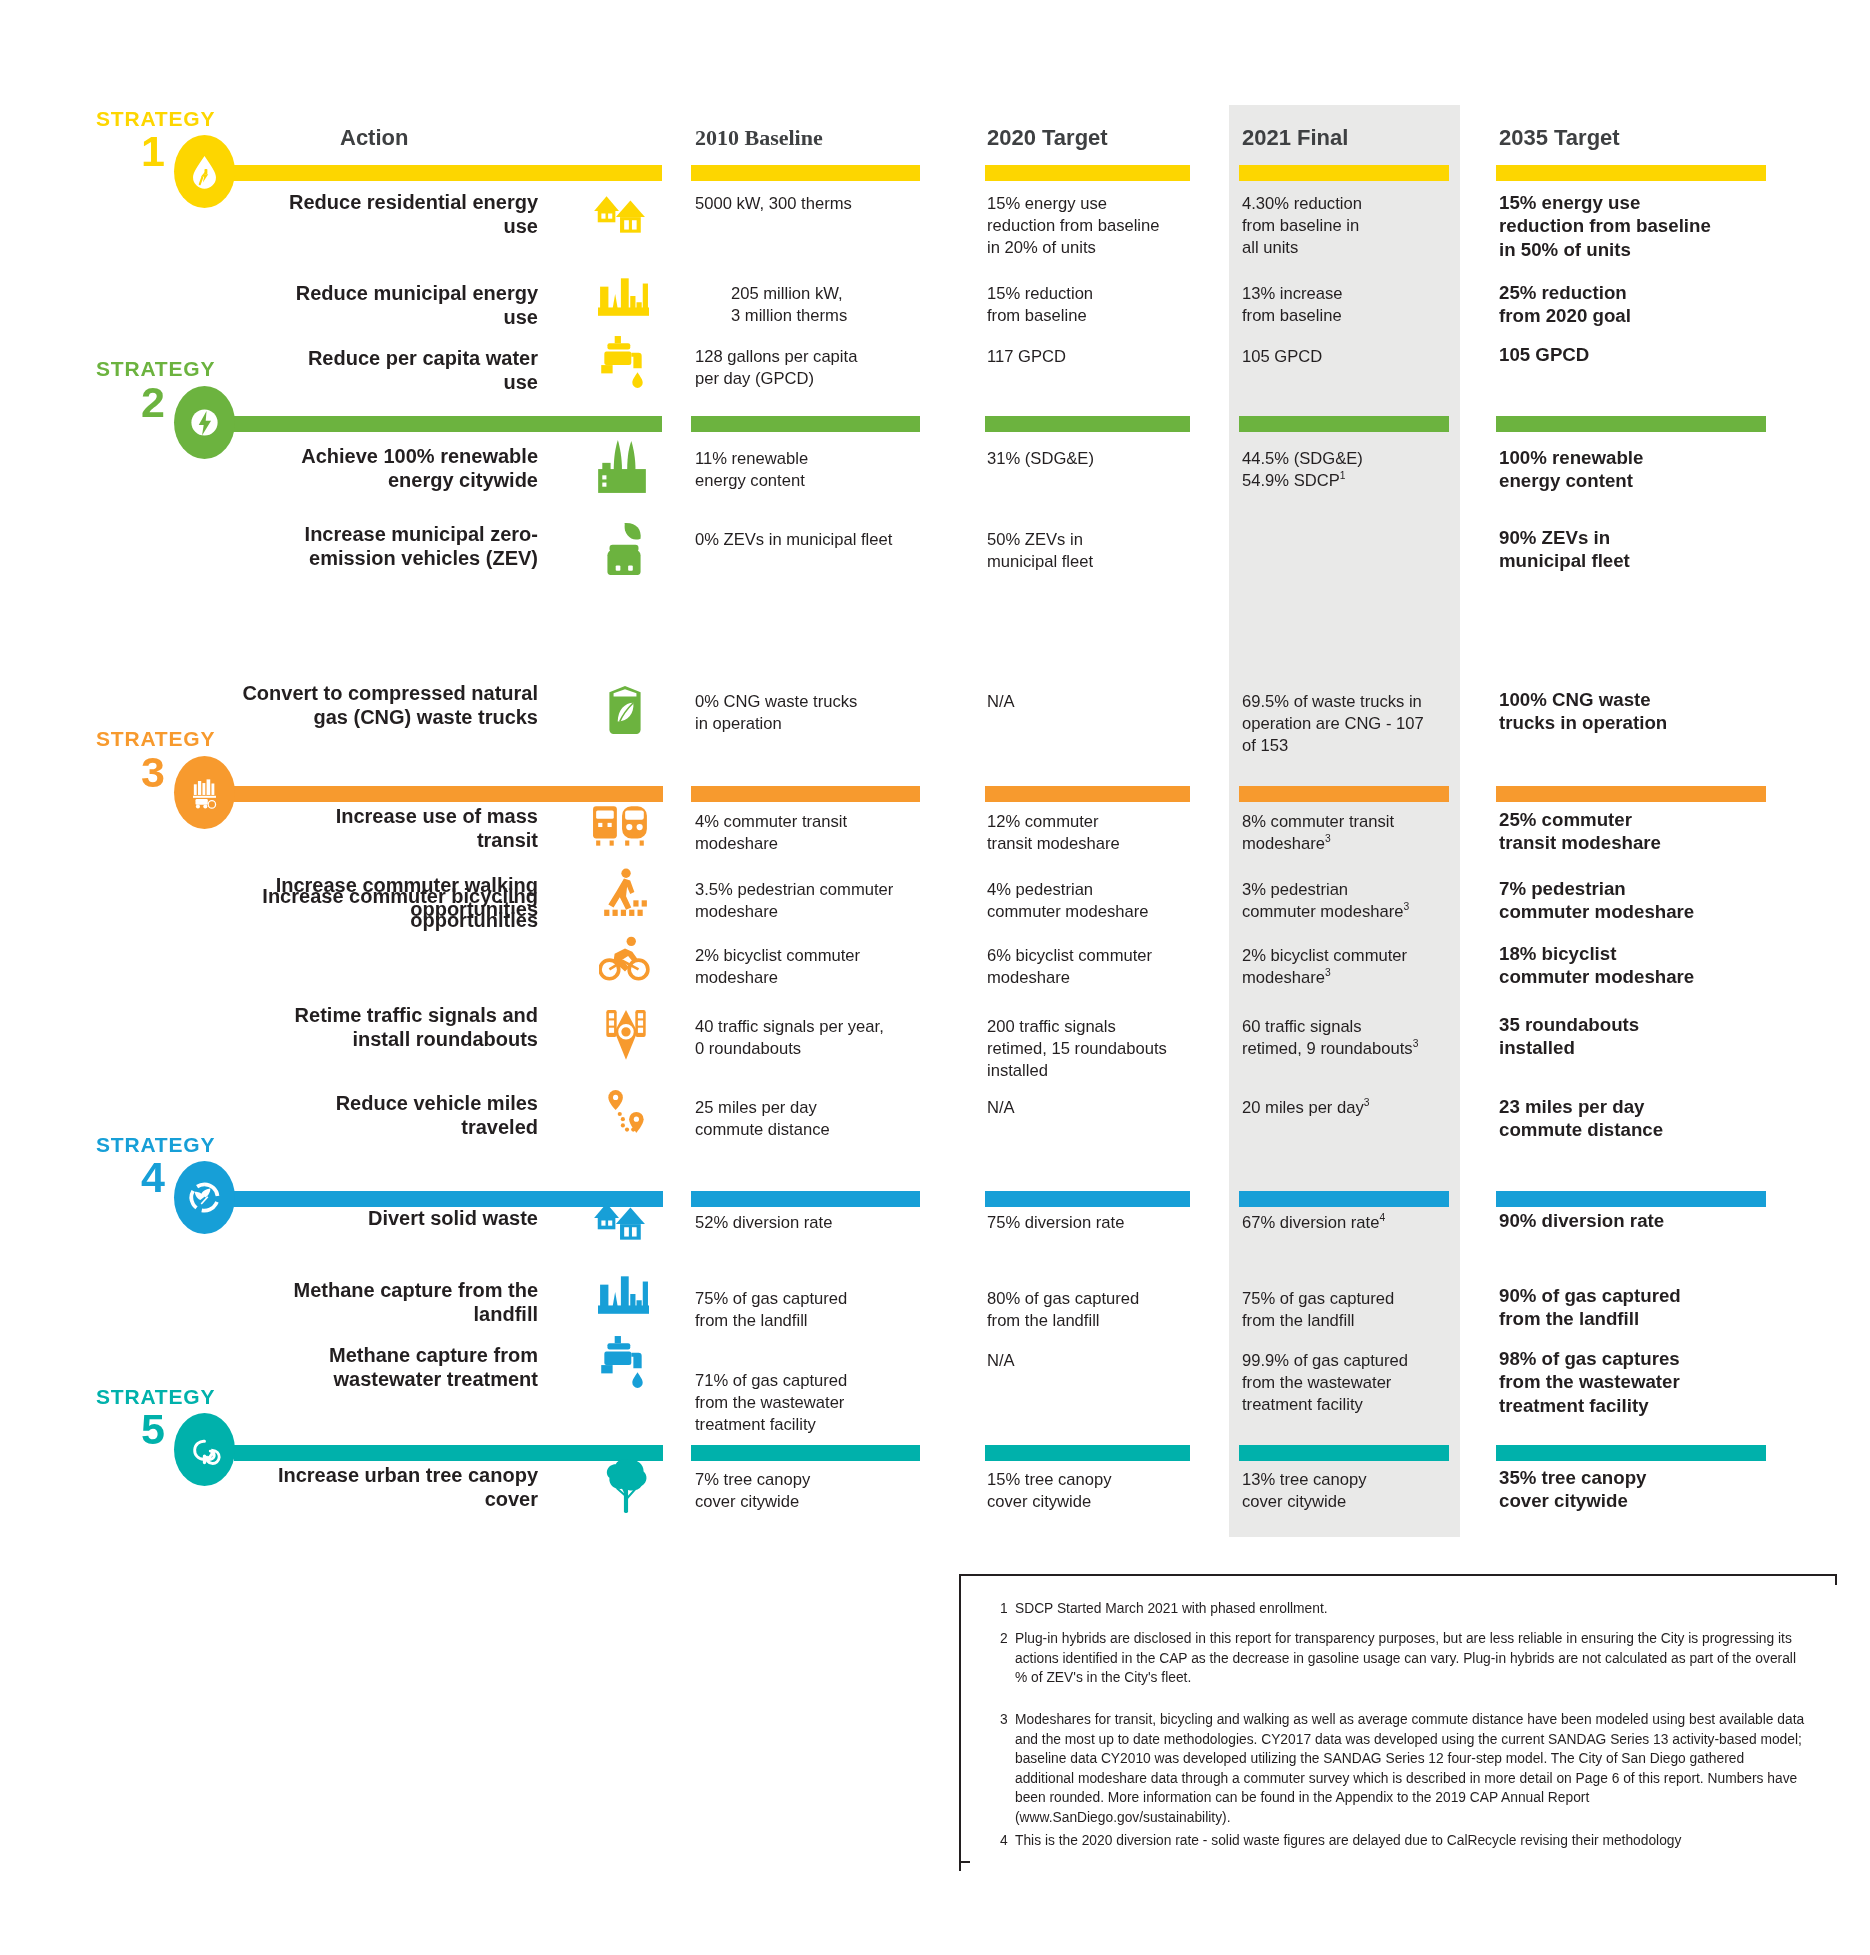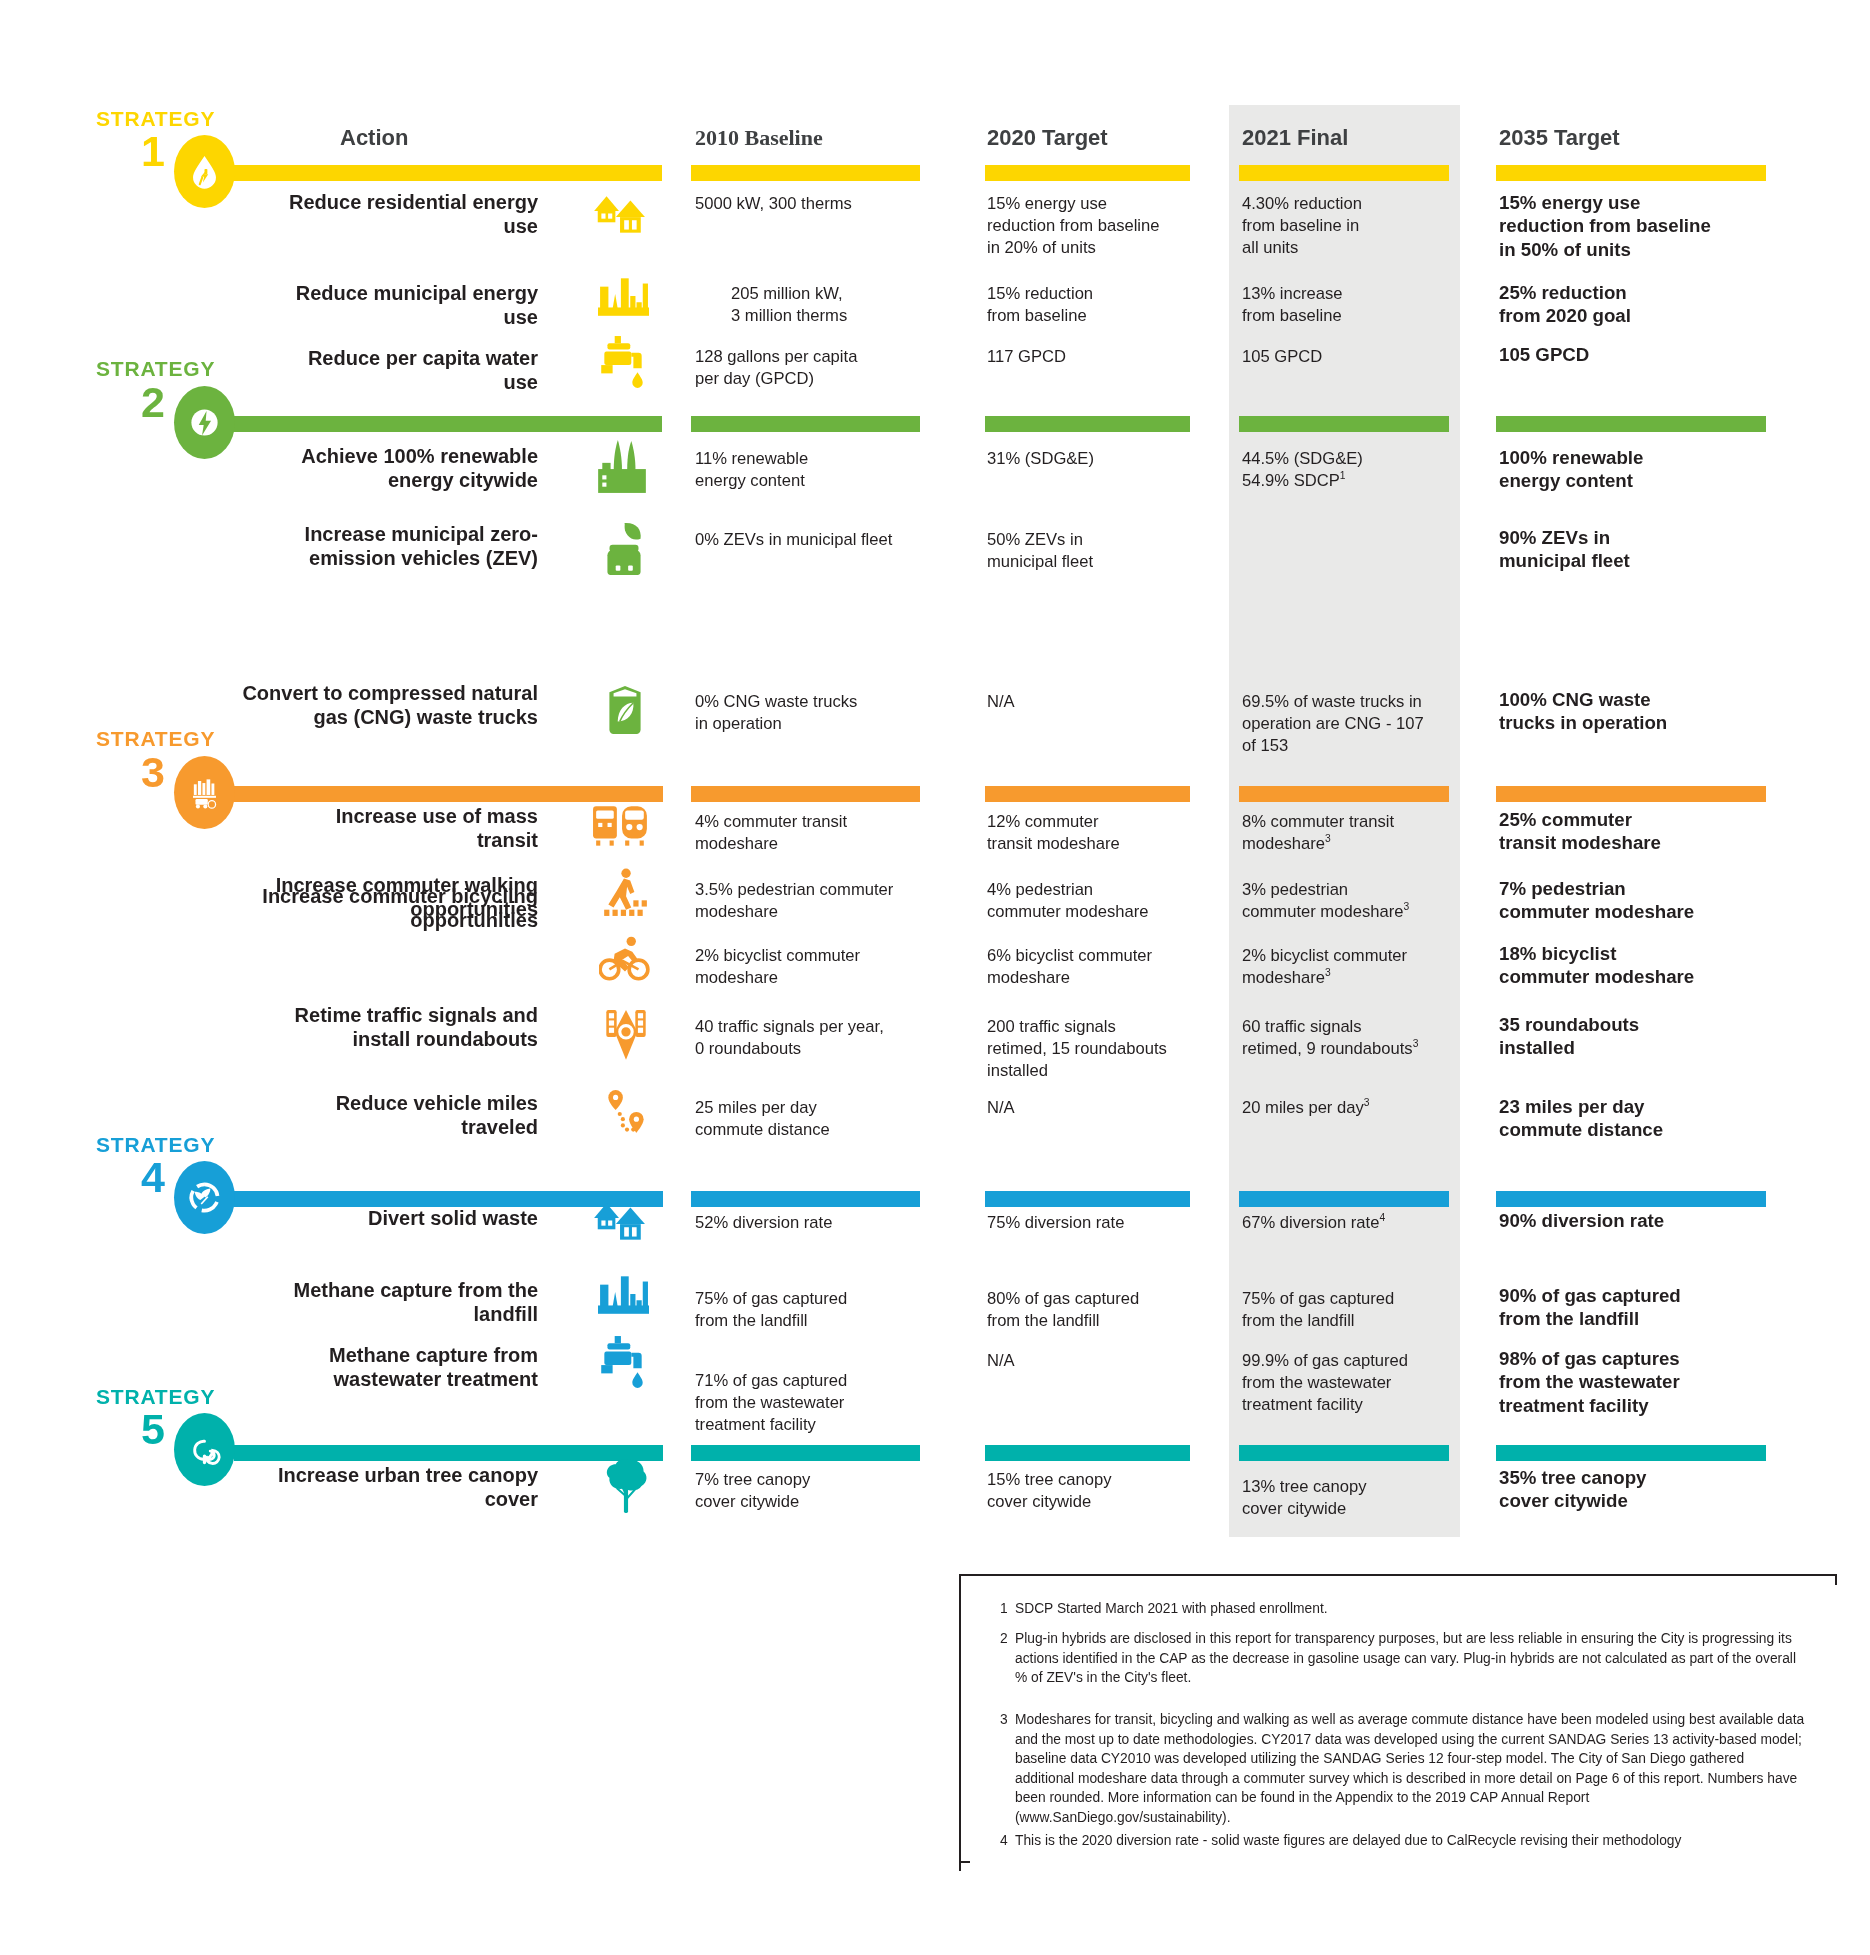--- a/index.html
+++ b/index.html
@@ -582,21 +582,21 @@
         <path d="M46 4 C64 0 80 10 80 26 C88 32 88 48 76 54 C70 64 52 66 44 58 C28 64 12 54 14 38 C4 30 10 12 26 12 C30 4 38 2 46 4z"></path>
         <rect x="42" y="54" width="8" height="52" rx="3"></rect>
         <path d="M46 74 L28 58 M46 80 L64 60 M46 70 L38 54" stroke="#00b1ab" stroke-width="4" fill="none"></path>
       </g>
     </svg>
   </div>
   <div class="cell" style="left:695px;top:1469px;width:218px;white-space:pre-line;">7% tree canopy
 cover citywide</div>
   <div class="cell" style="left:987px;top:1469px;width:208px;white-space:pre-line;">15% tree canopy
 cover citywide</div>
-  <div class="cell" style="left:1242px;top:1469px;width:208px;white-space:pre-line;margin-top:7px;">13% tree canopy
+  <div class="cell" style="left:1242px;top:1469px;width:208px;white-space:pre-line;">13% tree canopy
 cover citywide</div>
   <div class="cell bold" style="left:1499px;top:1466px;width:291px;white-space:pre-line;">35% tree canopy
 cover citywide</div>
 
   <div class="foot-box">
     <div class="brk-top"></div>
     <div class="brk-left"></div>
     <div class="brk-tick-r"></div>
     <div class="brk-tick-b"></div>
 

